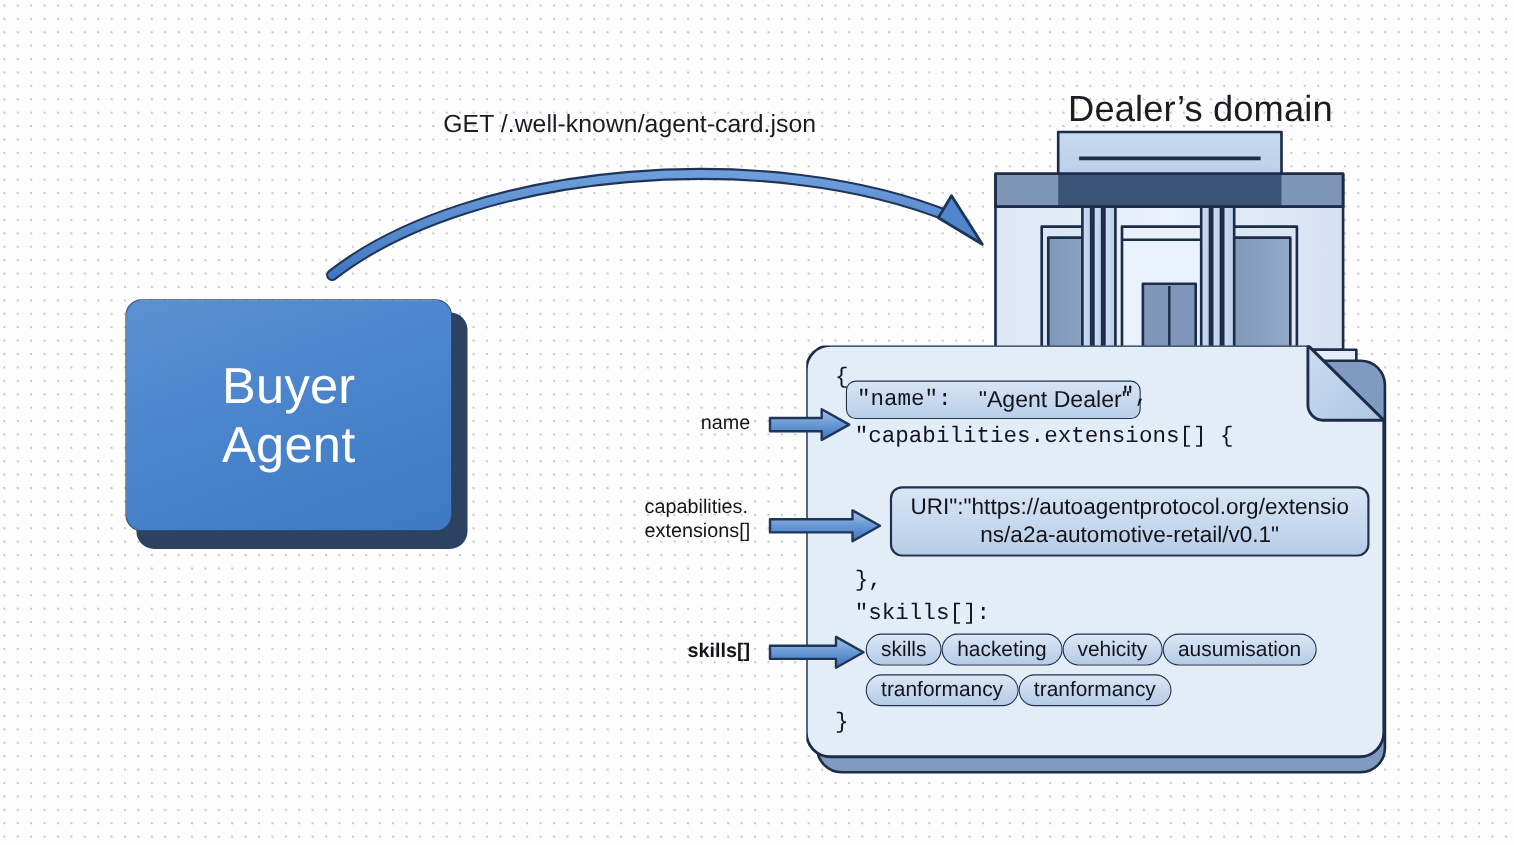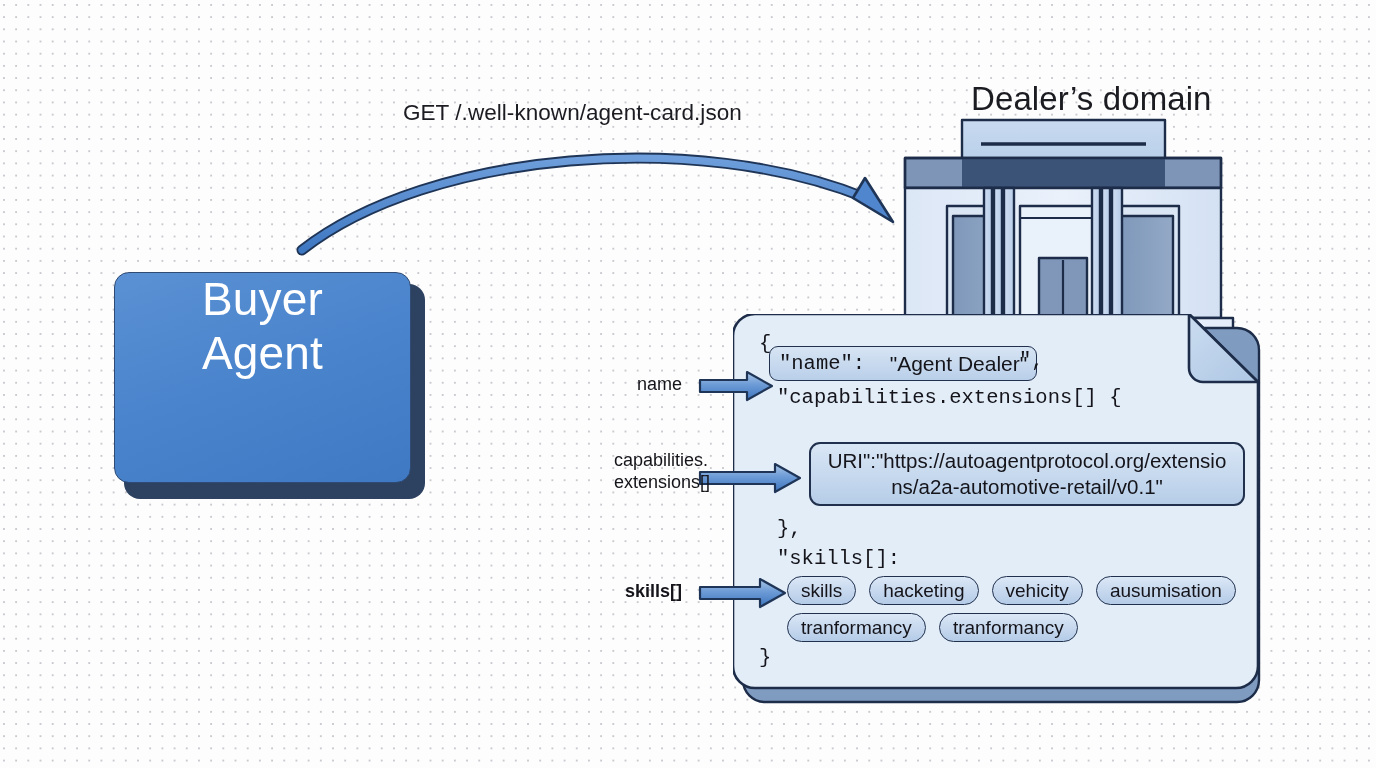--- a/index.html
+++ b/index.html
@@ -70,41 +70,42 @@
   #buyer-agent-face {
     position: absolute;
     left: 0;
     top: 0;
     width: 295px;
     height: 209px;
     border-radius: 15px;
     border: 1.6px solid #2f4a73;
     background: linear-gradient(160deg, #5b91d4 0%, #4a84cc 48%, #3f79c4 100%);
     display: flex;
+    align-items: center;
     justify-content: center;
   }
   #buyer-agent-label {
     color: #ffffff;
     font-size: 46px;
     line-height: 1.17;
     text-align: center;
     letter-spacing: 0.2px;
     white-space: pre-line;
   }
 
   
   .anno-label {
     position: absolute;
     color: #14141a;
     font-size: 18px;
     line-height: 1.24;
     white-space: pre-line;
   }
   #anno-name   { right: 694px; top: 373px; }
-  #anno-caps   { right: 666px; top: 449px; }
+  #anno-caps   { right: 694px; top: 449px; }
   #anno-skills { right: 694px; top: 580px; font-weight: bold; }
 
   
   #agent-card {
     position: absolute;
     left: 733px;
     top: 314px;
     width: 540px;
     height: 392px;
   }
@@ -195,21 +196,21 @@
   }
 
   
   #skills-pills {
     position: absolute;
     left: 54px;
     top: 262px;
     width: 462px;
     display: flex;
     flex-wrap: wrap;
-    gap: 8px 13px;
+    gap: 8px 0;
     align-content: flex-start;
   }
   .skill-pill {
     height: 29px;
     padding: 0 13px;
     display: inline-flex;
     align-items: center;
     justify-content: center;
     border: 1.8px solid #20304d;
     border-radius: 15px;

